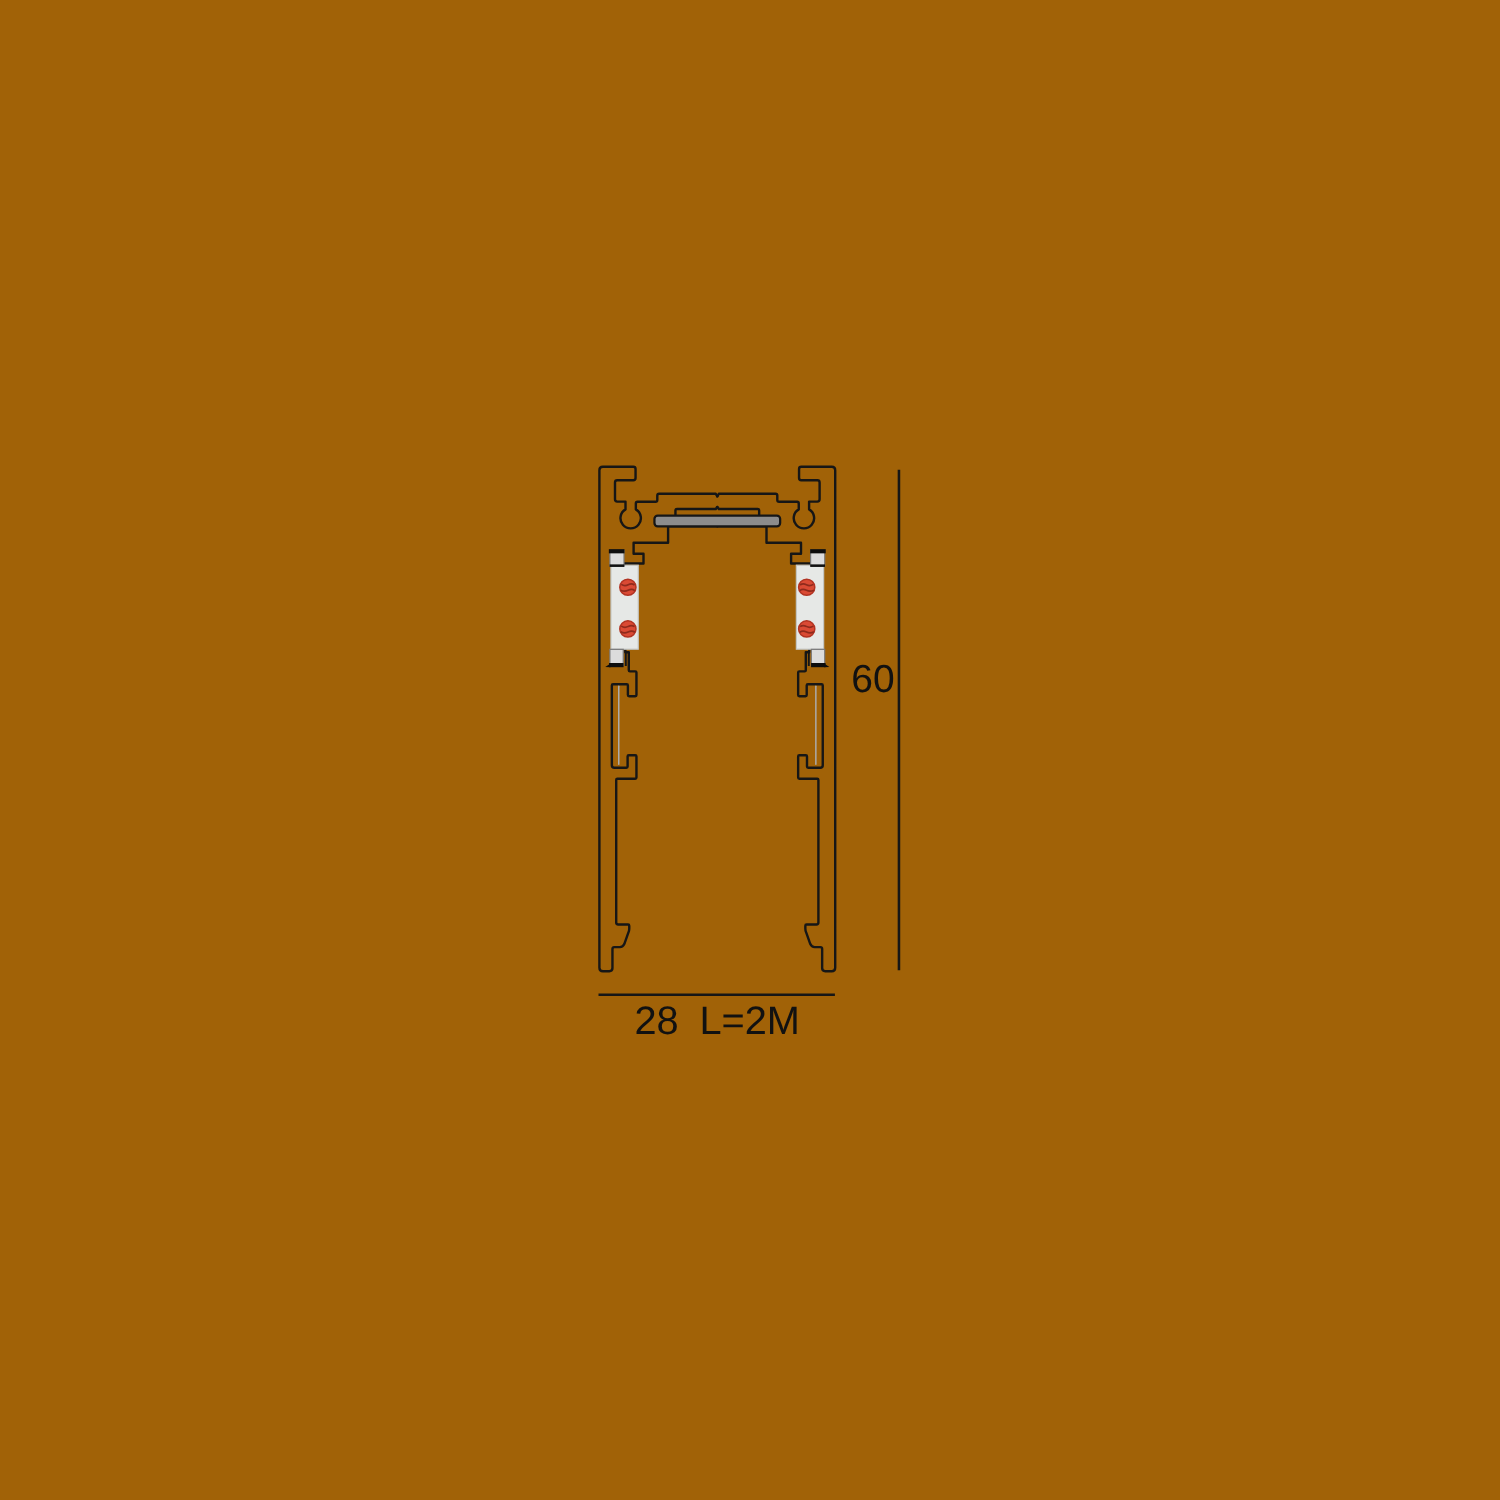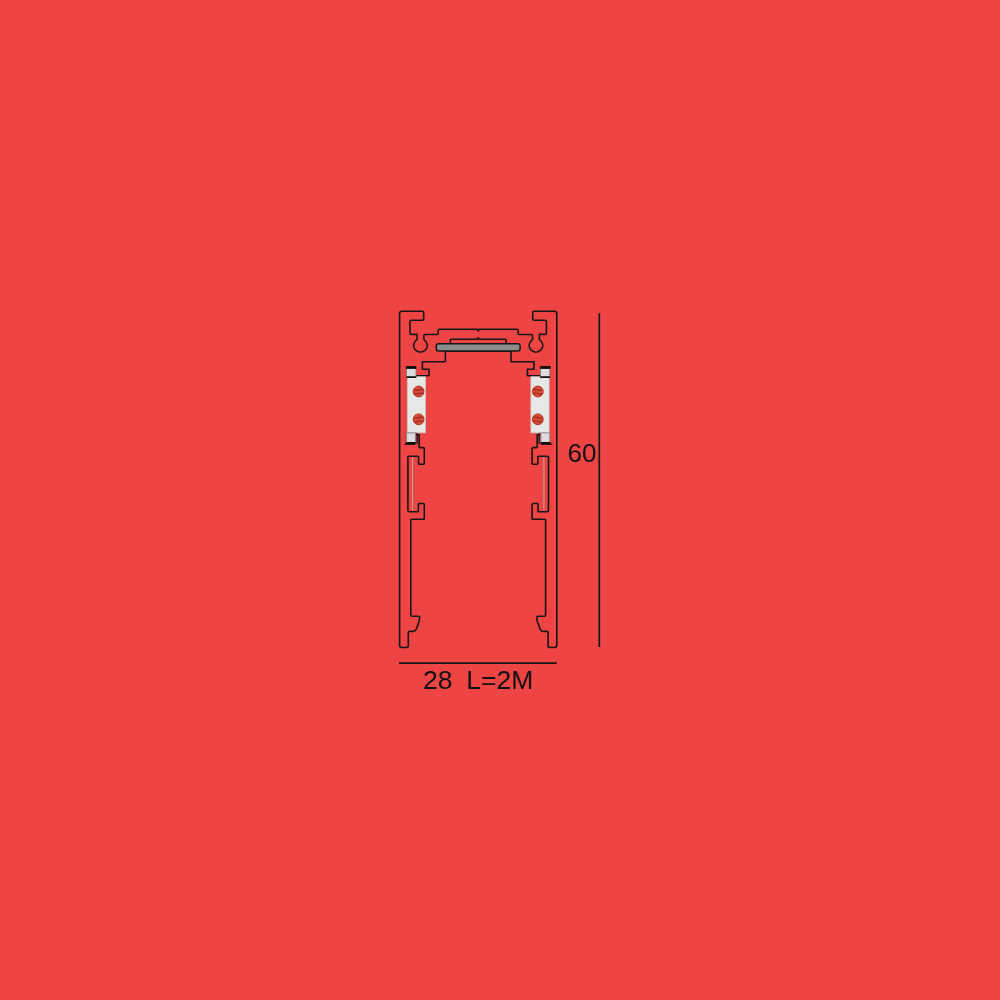--- a/index.html
+++ b/index.html
@@ -1,16 +1,16 @@
 <!DOCTYPE html>
 <html><head>
 <meta charset="utf-8">
 <style>
   html,body{margin:0;padding:0;background:#ffffff;}
-  .page{width:1000px;height:1000px;position:relative;background:#ef4444;
+  .page{width:1000px;height:1000px;position:relative;background:#a16207;
         font-family:"Liberation Sans", sans-serif;}
   svg{position:absolute;left:0;top:0;}
 </style>
 </head>
 <body>
 <div class="page">
 
 <svg width="1000" height="1000" viewBox="0 0 1000 1000">
   <defs>
 

